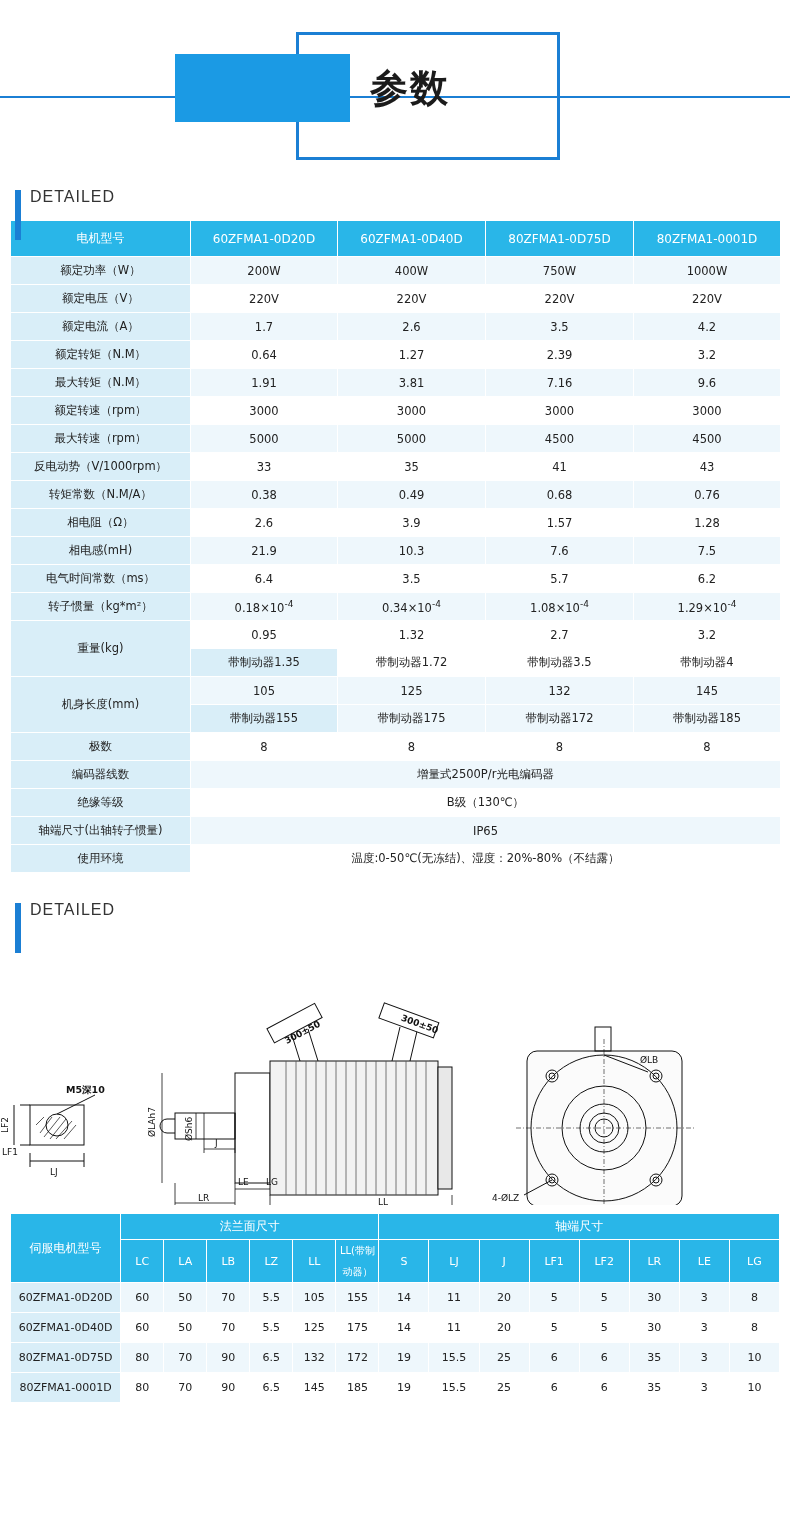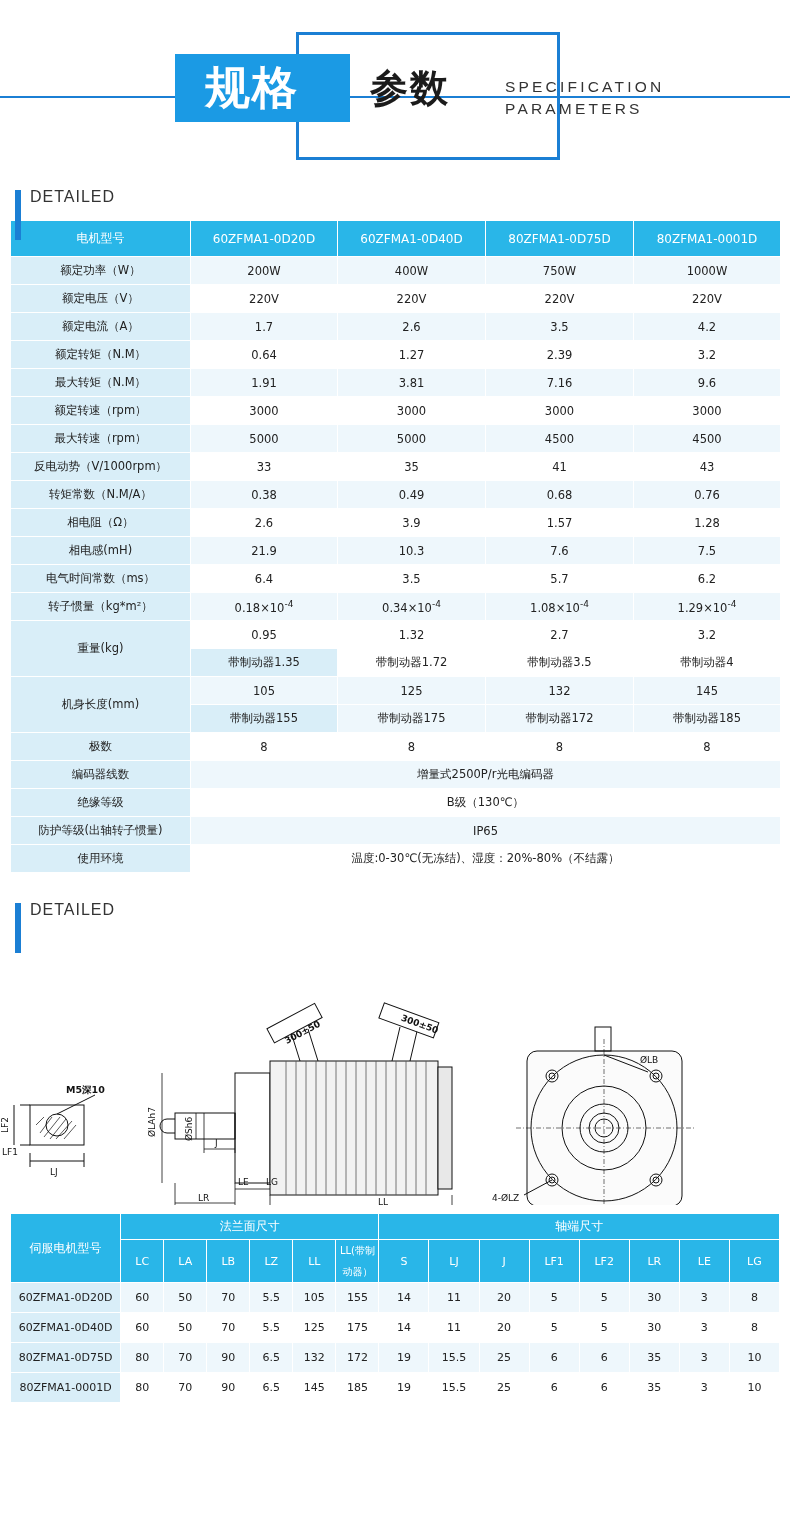--- a/index.html
+++ b/index.html
@@ -175,26 +175,21 @@
   table.dims tbody tr.alt td.model { background: #d9eef8; }
   .tl2 { font-size: 10px; line-height: 21px; }
 </style>
 </head>
 <body>
 
 <div class="banner">
   <div class="banner-rule"></div>
   <div class="banner-box"></div>
   <div class="banner-blue"></div>
-  <div class="banner-cn1">规格</div>
   <div class="banner-cn2">参数</div>
-  <div class="banner-en">
-    <div>SPECIFICATION</div>
-    <div>PARAMETERS</div>
-  </div>
 </div>
 
 <div class="section-head">
   <div class="bar"></div>
   <div class="en">DETAILED</div>
 </div>
 
 <table class="spec">
   <colgroup>
     <col style="width:180px">
@@ -345,26 +340,26 @@
 
     <tr>
       <td>编码器线数</td>
       <td colspan="4">增量式2500P/r光电编码器</td>
     </tr>
     <tr class="alt">
       <td>绝缘等级</td>
       <td colspan="4">B级（130℃）</td>
     </tr>
     <tr>
-      <td>防护等级(出轴转子惯量)</td>
+      <td>轴端尺寸(出轴转子惯量)</td>
       <td colspan="4">IP65</td>
     </tr>
     <tr class="alt">
       <td>使用环境</td>
-      <td colspan="4">温度:0-30℃(无冻结)、湿度：20%-80%（不结露）</td>
+      <td colspan="4">温度:0-50℃(无冻结)、湿度：20%-80%（不结露）</td>
     </tr>
   </tbody>
 </table>
 
 <div class="section-head">
   <div class="bar"></div>
   <div class="en">DETAILED</div>
 </div>
 
 <div class="drawing">

